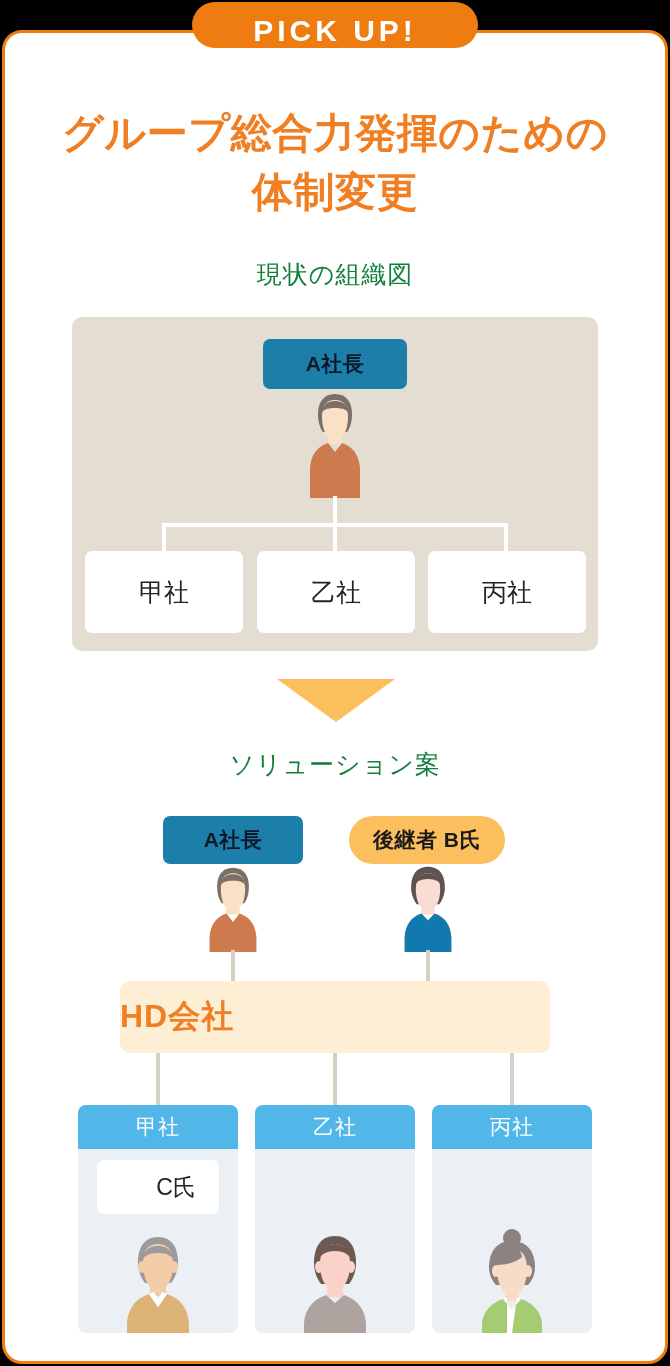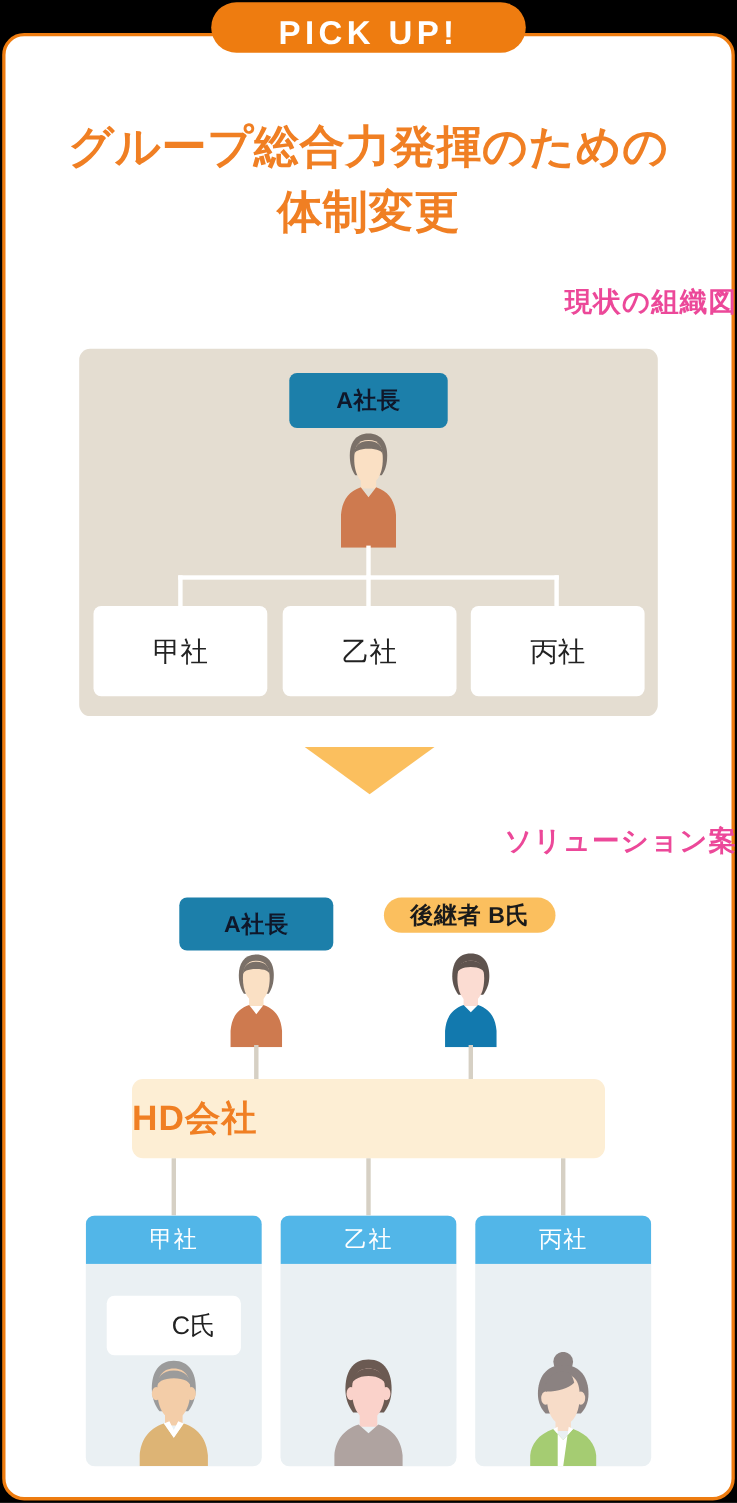--- a/index.html
+++ b/index.html
@@ -49,24 +49,24 @@
     font-size: 41px;
     font-weight: bold;
     line-height: 1.45;
     letter-spacing: 0.5px;
   }
 
   
   .section-heading {
     position: absolute;
     left: 0; width: 670px;
-    text-align: right;
-    color: #ec4899;
+    text-align: center;
+    color: #15803d;
     font-size: 25px;
-    font-weight: bold;
+    font-weight: normal;
     letter-spacing: 1px;
   }
   #heading-current { top: 258px; }
   #heading-solution { top: 748px; }
 
   
   .current-panel {
     position: absolute;
     left: 72px; top: 317px;
     width: 526px; height: 334px;
@@ -110,21 +110,21 @@
     position: absolute;
     left: 277px; top: 679px;
     width: 0; height: 0;
     border-left: 59px solid transparent;
     border-right: 59px solid transparent;
     border-top: 43px solid #FBBF5E;
   }
 
   
   #badge-a-president-sol { left: 163px; top: 816px; width: 140px; height: 48px; }
-  #badge-successor       { left: 349px; top: 816px; width: 156px; height: 32px; border-radius: 24px; }
+  #badge-successor       { left: 349px; top: 816px; width: 156px; height: 48px; border-radius: 24px; }
 
   
   .gline { position: absolute; background: #D6D0C4; }
 
   .hd-box {
     position: absolute;
     left: 120px; top: 981px;
     width: 430px; height: 72px;
     background: #FDEED4;
     border-radius: 10px;
@@ -153,21 +153,21 @@
   .sub-head {
     height: 44px;
     background: #52B6E8;
     display: flex; align-items: center; justify-content: center;
     color: #ffffff;
     font-size: 21px;
     font-weight: normal;
     letter-spacing: 1px;
   }
   .sub-name {
-    margin: 29px auto 0;
+    margin: 11px auto 0;
     width: 122px; height: 54px;
     background: #ffffff;
     border-radius: 7px;
     display: flex; align-items: center; justify-content: center;
     font-size: 23px;
     color: #222222;
     padding-left: 36px;
   }
   .sub-avatar {
     position: absolute;

